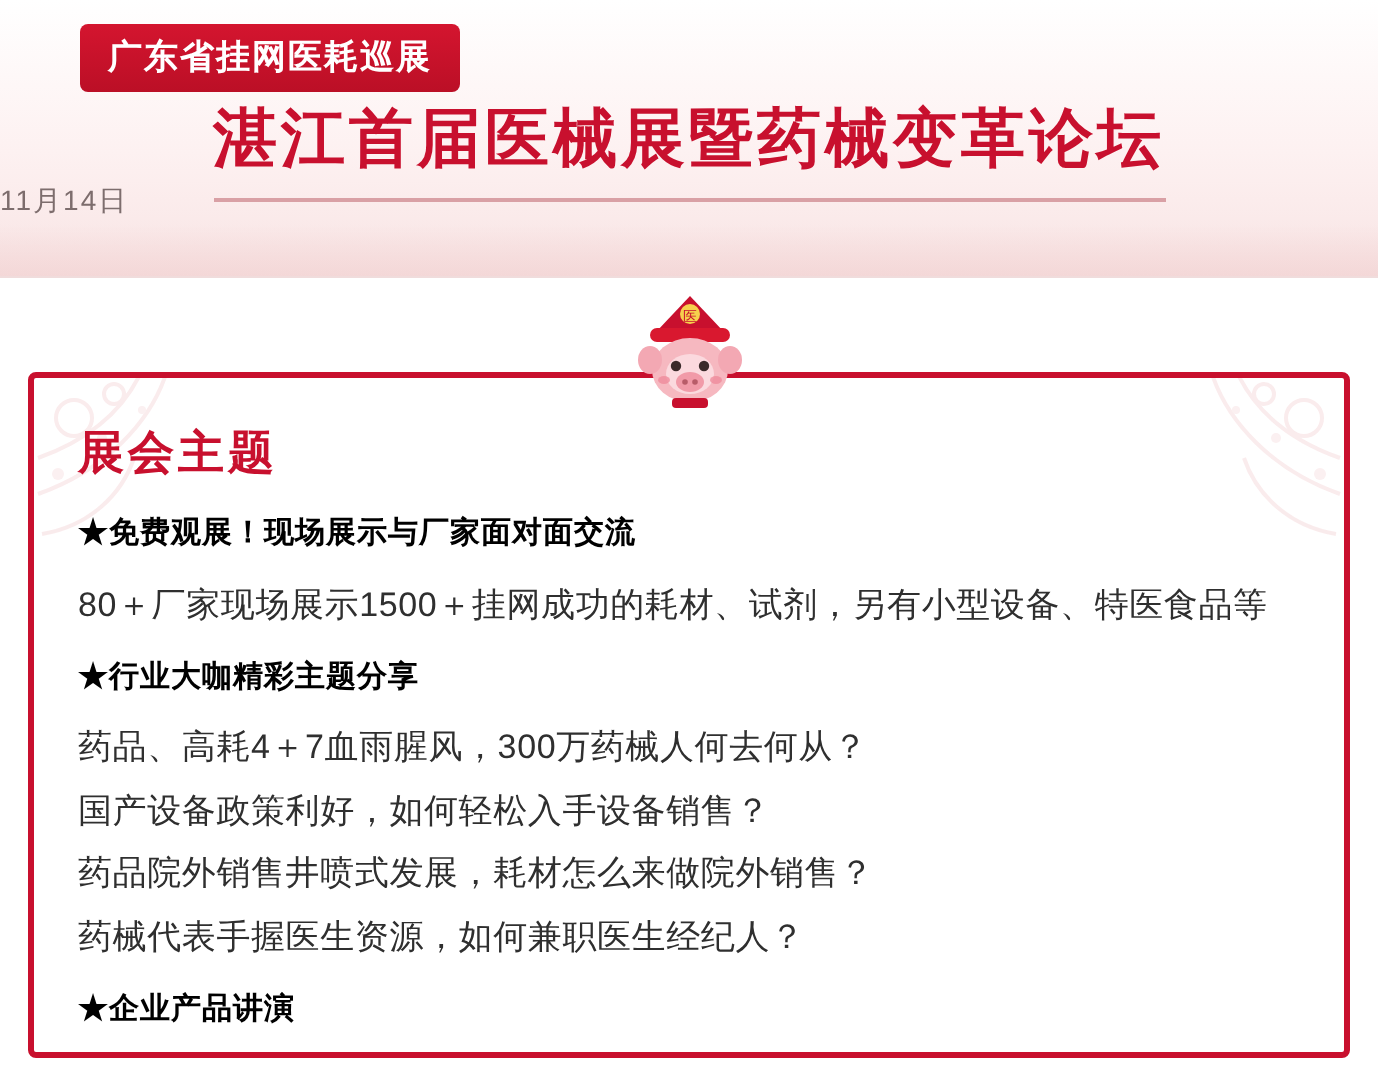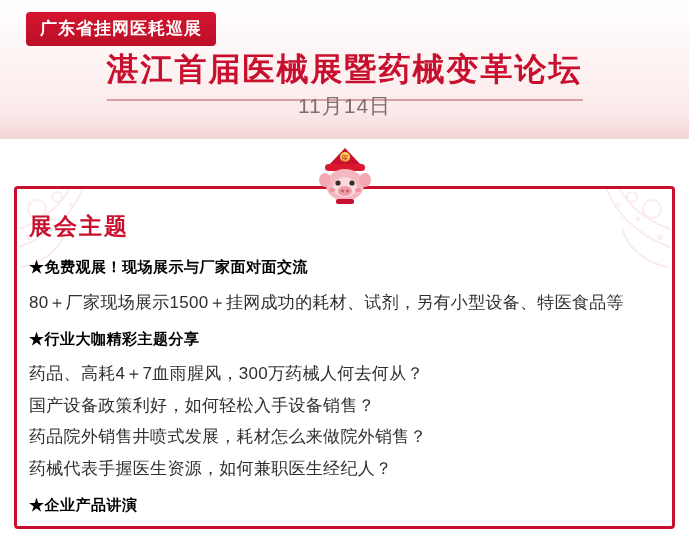--- a/index.html
+++ b/index.html
@@ -31,21 +31,21 @@
   .header::after {
     content: "";
     position: absolute;
     left: 0; right: 0; bottom: 0;
     height: 26px;
     background: linear-gradient(180deg, rgba(248,228,228,0) 0%, rgba(240,205,205,0.55) 100%);
   }
   .badges {
     position: absolute;
     top: 12px;
-    left: 26px;
+    left: 40px;
     display: flex;
     align-items: flex-end;
     gap: 10px;
     z-index: 3;
   }
   .badge-main {
     background: #c8102e;
     background: linear-gradient(180deg, #d4152f 0%, #bb0f26 100%);
     color: #ffffff;
     font-size: 17px;
@@ -82,23 +82,23 @@
     letter-spacing: 2px;
     padding-bottom: 7px;
     border-bottom: 2px solid #d9a0a5;
     white-space: nowrap;
   }
   .date-line {
     position: absolute;
     top: 92px;
     left: 0;
     right: 0;
-    text-align: center;
+    text-align: left;
     color: #7d6d6d;
-    font-size: 21px;
+    font-size: 14px;
     letter-spacing: 1px;
     z-index: 2;
   }
 
   
   .mascot {
     position: absolute;
     left: 50%;
     transform: translateX(-50%);
     top: 144px;
@@ -124,21 +124,21 @@
     position: absolute;
     width: 120px;
     height: 110px;
     opacity: .22;
     pointer-events: none;
   }
   .corner-tl { left: 0; top: 0; }
   .corner-tr { right: 0; top: 0; transform: scaleX(-1); }
   .card-inner {
     position: relative;
-    padding: 22px 26px 0 12px;
+    padding: 22px 26px 0 22px;
     z-index: 2;
   }
   .section-title {
     color: #c8102e;
     font-size: 23px;
     font-weight: bold;
     letter-spacing: 2px;
     margin: 0 0 14px 0;
   }
   .star-line {

